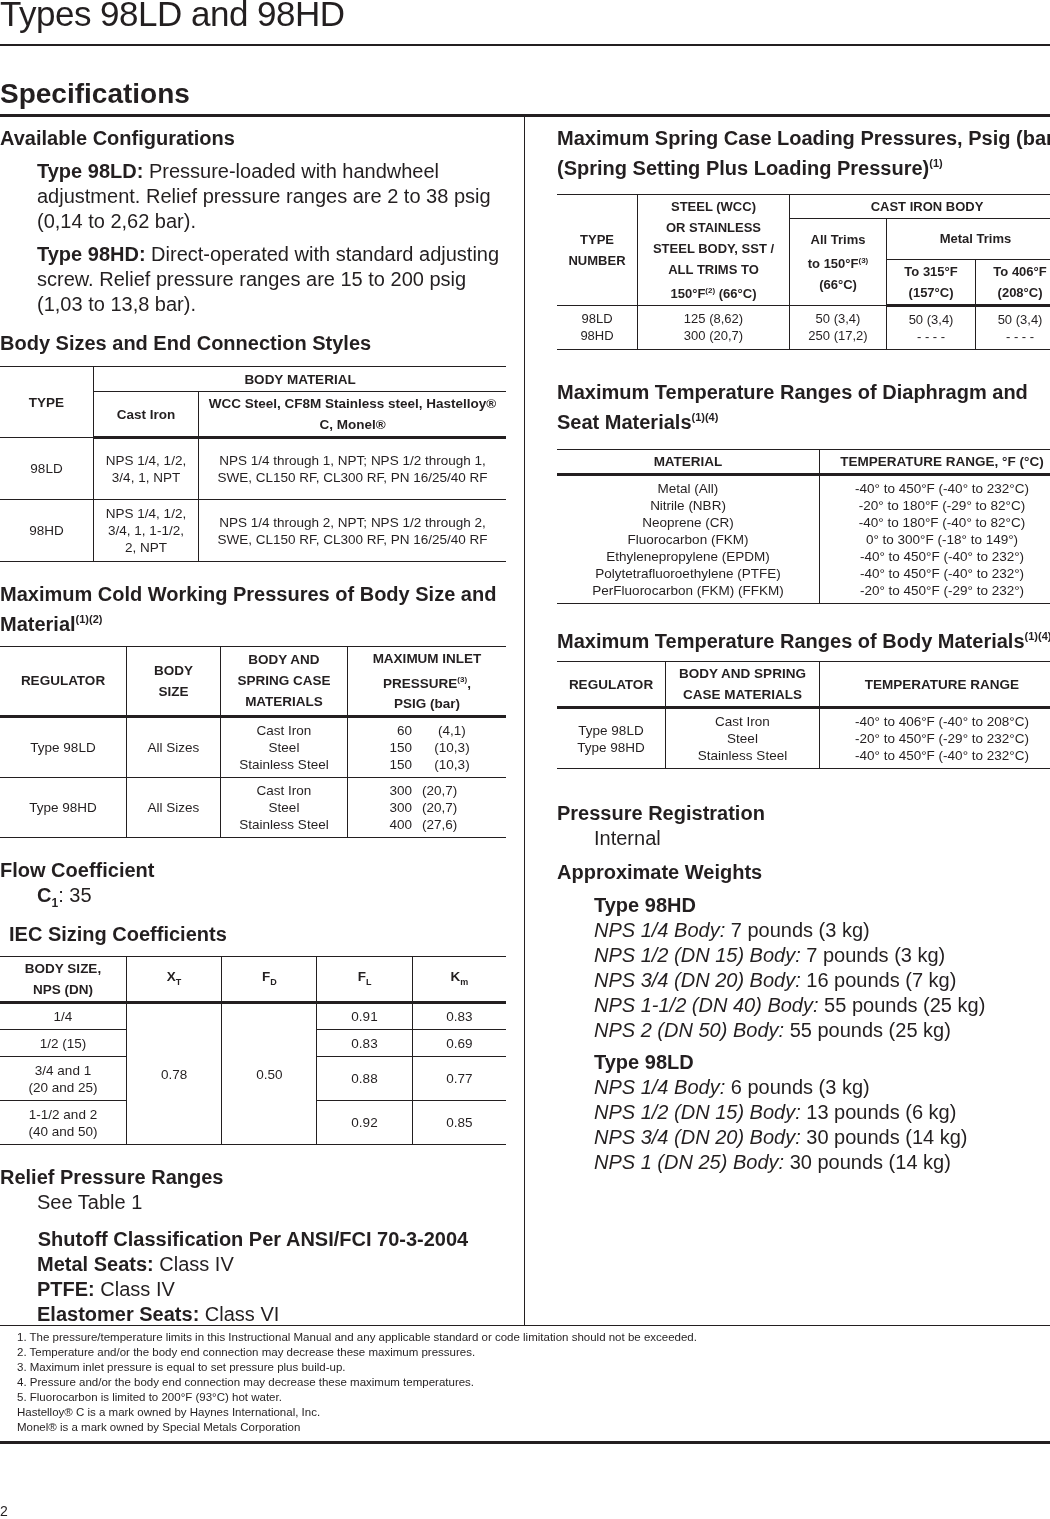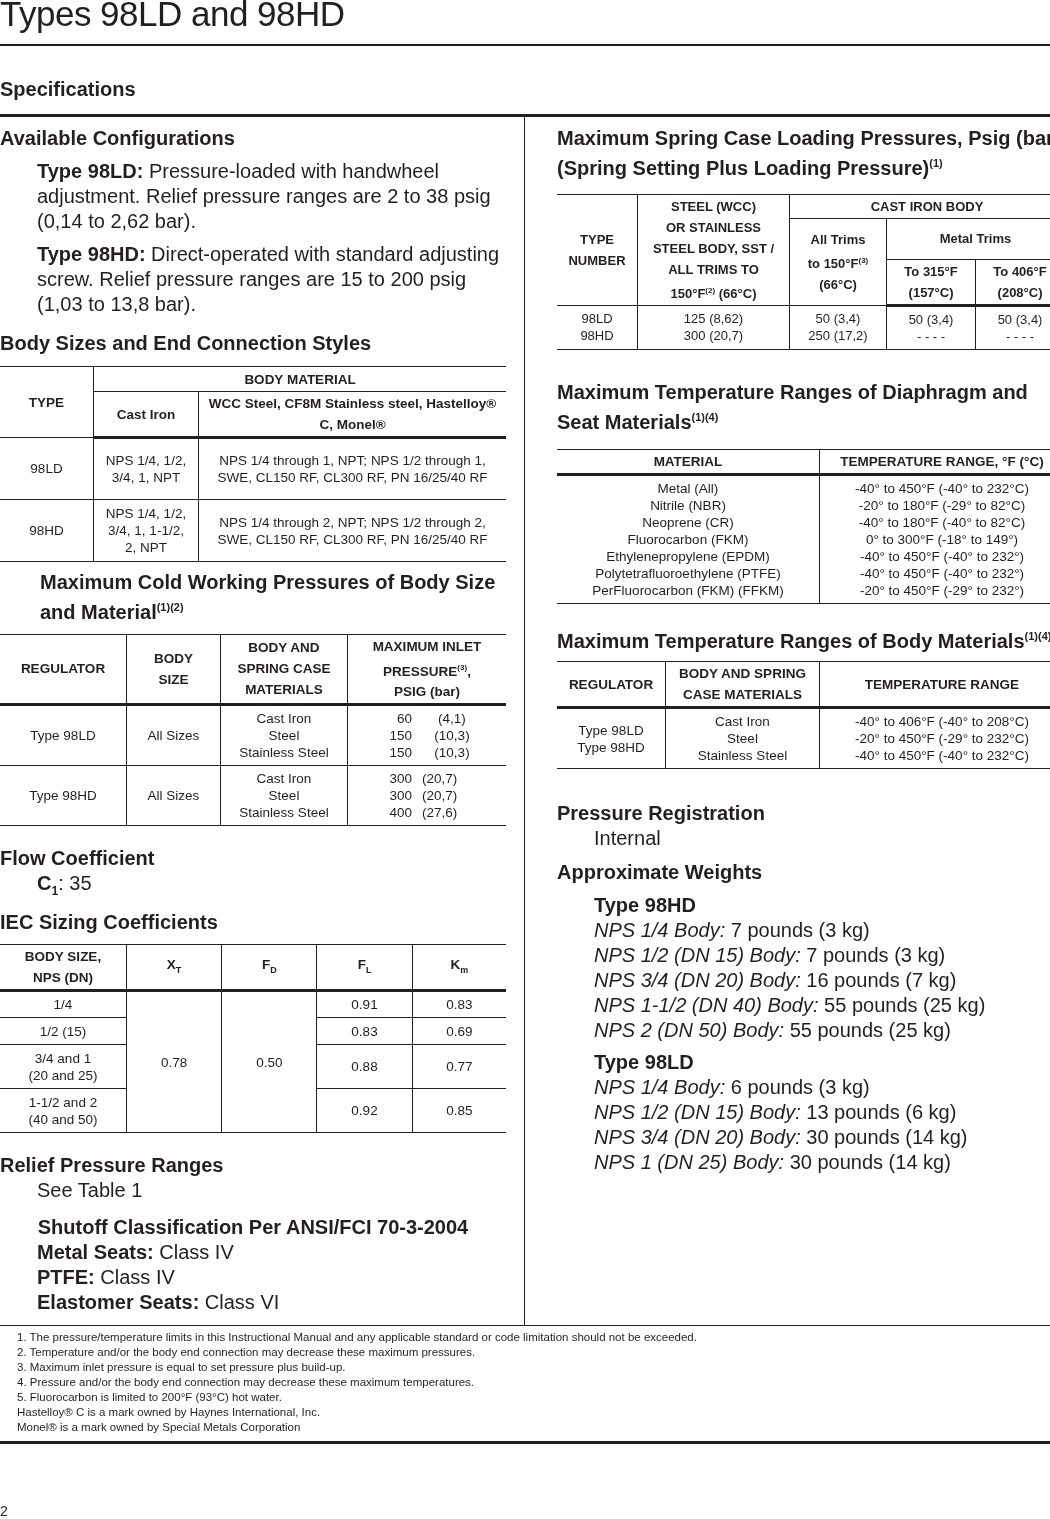--- a/index.html
+++ b/index.html
@@ -1,19 +1,19 @@
 <!DOCTYPE html>
 <html><head>
 <meta charset="utf-8">
 <style>
   html, body { margin:0; padding:0; background:#fff; }
   body { width:1050px; height:1519px; position:relative; font-family:"Liberation Sans", sans-serif; color:#231f20; overflow:hidden; }
   .page-title { position:absolute; left:0; top:-6px; font-size:35px; font-weight:normal; letter-spacing:-0.5px; margin:0; }
   .title-rule { position:absolute; left:0; top:44px; width:1050px; height:2px; background:#231f20; }
-  .section-title { position:absolute; left:0; top:78px; font-size:20px; font-weight:bold; margin:0; }
+  .section-title { position:absolute; left:0; top:78px; font-size:28px; font-weight:bold; margin:0; }
   .section-rule { position:absolute; left:0; top:114px; width:1050px; height:3px; background:#231f20; }
   .col-divider { position:absolute; left:524px; top:117px; width:1px; height:1208px; background:#231f20; }
   .col { position:absolute; top:126px; }
   .col.left { left:0; width:506px; }
   .col.right { left:557px; width:507px; }
   h3 { font-size:20px; font-weight:bold; margin:0; line-height:25px; }
   h3 sup { font-size:11px; }
   .indent { padding-left:37px; font-size:20px; line-height:25px; }
   .indent b { font-weight:bold; }
   table.spec { border-collapse:collapse; width:100%; font-size:13.5px; text-align:center; }
@@ -73,21 +73,21 @@
         <td>98HD</td>
         <td class="vl ml">NPS 1/4, 1/2,
 3/4, 1, 1-1/2,
 2, NPT</td>
         <td class="vl ml">NPS 1/4 through 2, NPT; NPS 1/2 through 2,
 SWE, CL150 RF, CL300 RF, PN 16/25/40 RF</td>
       </tr>
     </tbody>
   </table>
 
-  <h3 style="margin-top:8px;padding-left:40px;"><span>Maximum Cold Working Pressures of Body Size and Material</span><sup>(1)(2)</sup></h3>
+  <h3 style="margin-top:20px;"><span>Maximum Cold Working Pressures of Body Size and Material</span><sup>(1)(2)</sup></h3>
   <table class="spec" style="margin-top:9px;">
     <thead>
       <tr class="hdr-last">
         <th style="width:118px;">REGULATOR</th>
         <th class="vl ml" style="width:85px;">BODY
 SIZE</th>
         <th class="vl ml" style="width:118px;">BODY AND
 SPRING CASE
 MATERIALS</th>
         <th class="vl ml"><span>MAXIMUM INLET
@@ -119,21 +119,21 @@
 400</span><span class="ml" style="display:inline-block;text-align:left;width:60px;padding-left:10px;">(20,7)
 (20,7)
 (27,6)</span></td>
       </tr>
     </tbody>
   </table>
 
   <h3 style="margin-top:20px;">Flow Coefficient</h3>
   <div class="indent"><b>C</b><sub style="font-size:12px;font-weight:bold">1</sub><span>: 35</span></div>
 
-  <h3 style="margin-top:6px;">IEC Sizing Coefficients</h3>
+  <h3 style="margin-top:6px;padding-left:9px;">IEC Sizing Coefficients</h3>
   <table class="spec" style="margin-top:9px;">
     <thead>
       <tr class="hdr-last" style="height:44px;">
         <th class="ml" style="width:118px;">BODY SIZE,
 NPS (DN)</th>
         <th class="vl"><span>X</span><sub class="s">T</sub></th>
         <th class="vl"><span>F</span><sub class="s">D</sub></th>
         <th class="vl"><span>F</span><sub class="s">L</sub></th>
         <th class="vl"><span>K</span><sub class="s">m</sub></th>
       </tr>

